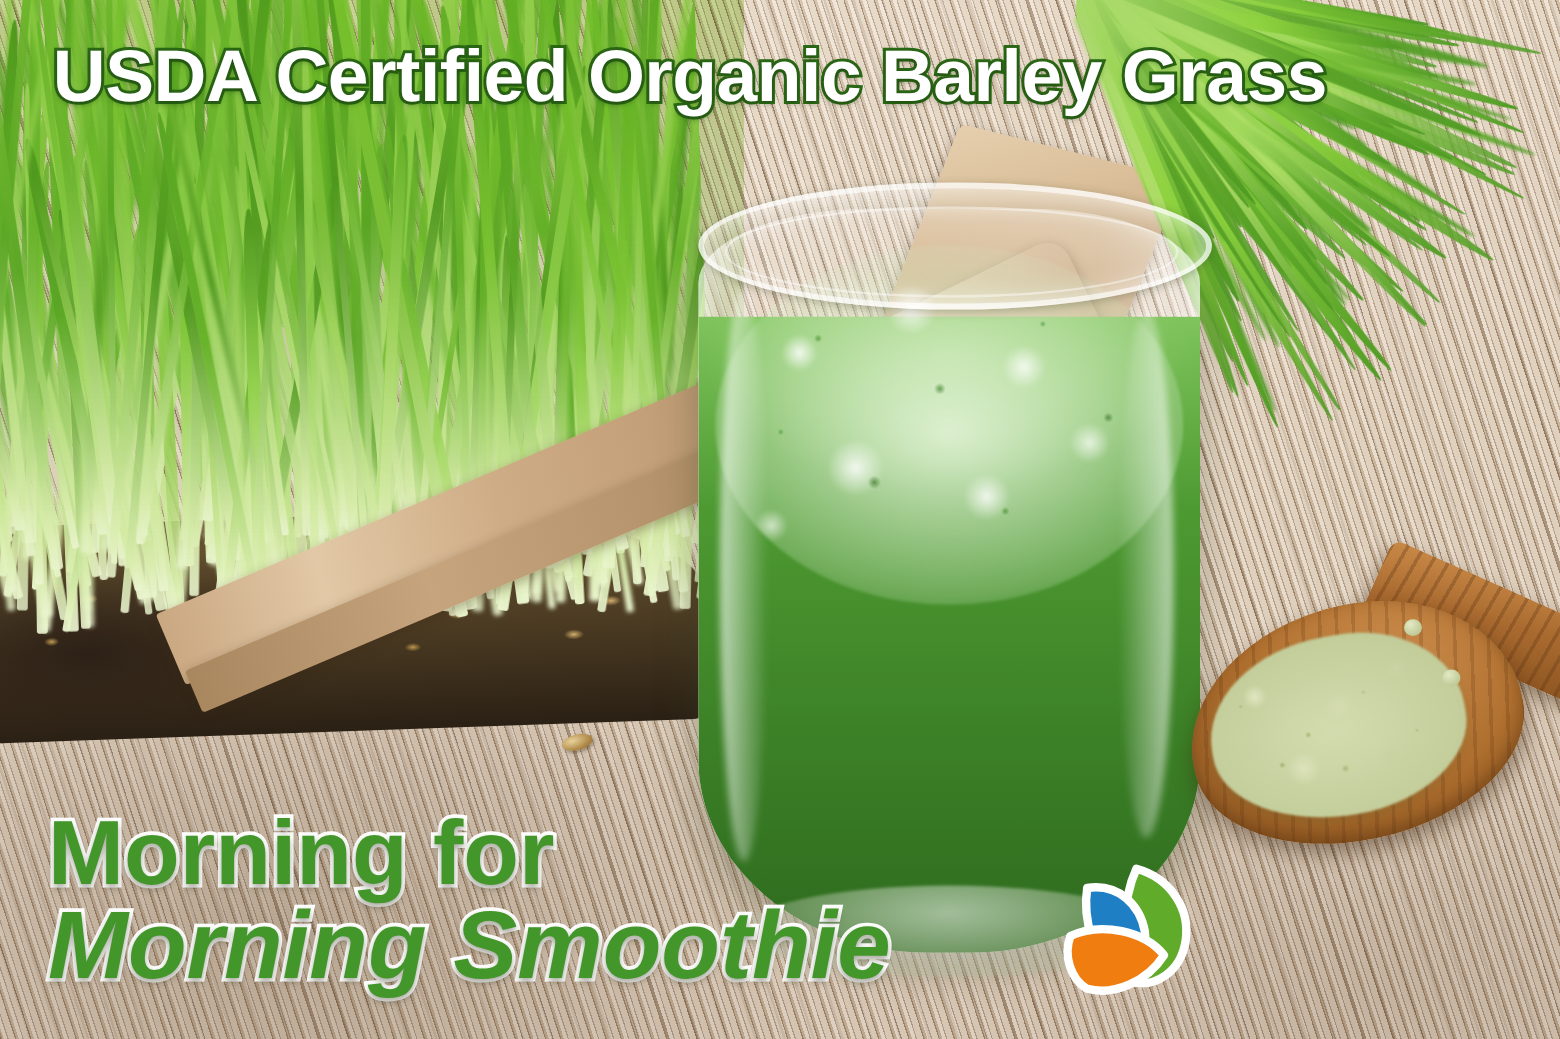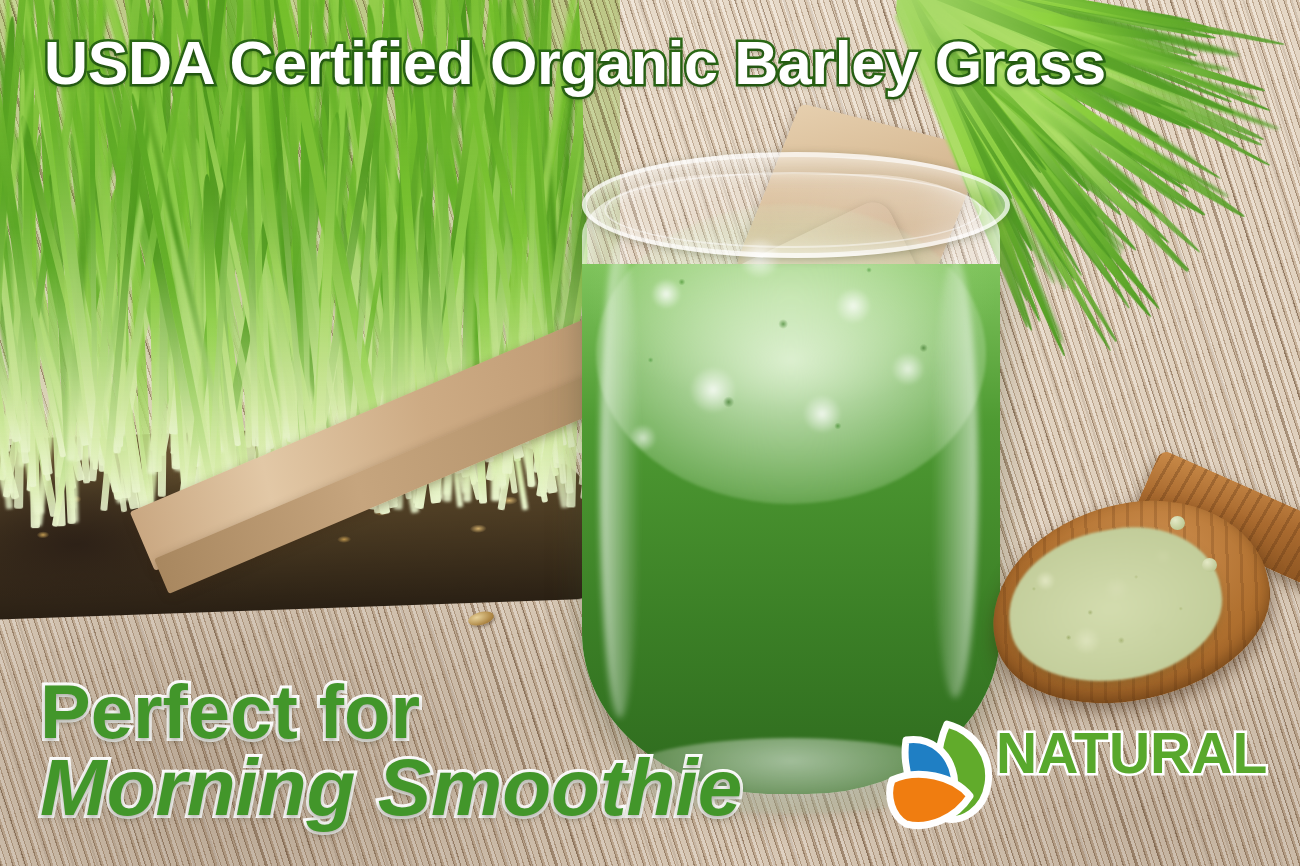--- a/index.html
+++ b/index.html
@@ -799,30 +799,29 @@
     <div class="spoon-handle"></div>
     <div class="spoon-bowl"></div>
     <div class="powder"></div>
     <div class="powder-grain"></div>
     <div class="powder-bit" style="left:170px;top:46px;"></div>
     <div class="powder-bit" style="left:202px;top:88px;"></div>
   </div>
 
   <div class="headline">USDA Certified Organic Barley Grass</div>
 
-  <div class="tagline tag-1">Perfect for</div>
+  <div class="tagline tag-1">Morning for</div>
 
   <div class="tagline tag-2">Morning Smoothie</div>
 
   <div class="logo">
     <div class="leafmark">
       <svg viewBox="0 0 124 118" width="124" height="118" aria-hidden="true">
         <g stroke="#ffffff" stroke-width="7" stroke-linejoin="round">
           <path d="M63 6 C92 14 108 40 104 66 C100 92 78 106 58 100 C52 72 50 34 63 6 Z" fill="#61ab2b"></path>
           <path d="M22 22 C48 18 66 36 70 58 C73 78 62 94 46 96 C28 82 18 48 22 22 Z" fill="#1f7fc4"></path>
           <path d="M8 62 C34 50 70 58 86 78 C72 100 44 112 22 106 C8 98 2 78 8 62 Z" fill="#f07d10"></path>
         </g>
       </svg>
     </div>
-    <div class="brand-name">NATURAL</div>
   </div>
 
 </div>
 
 </body></html>

